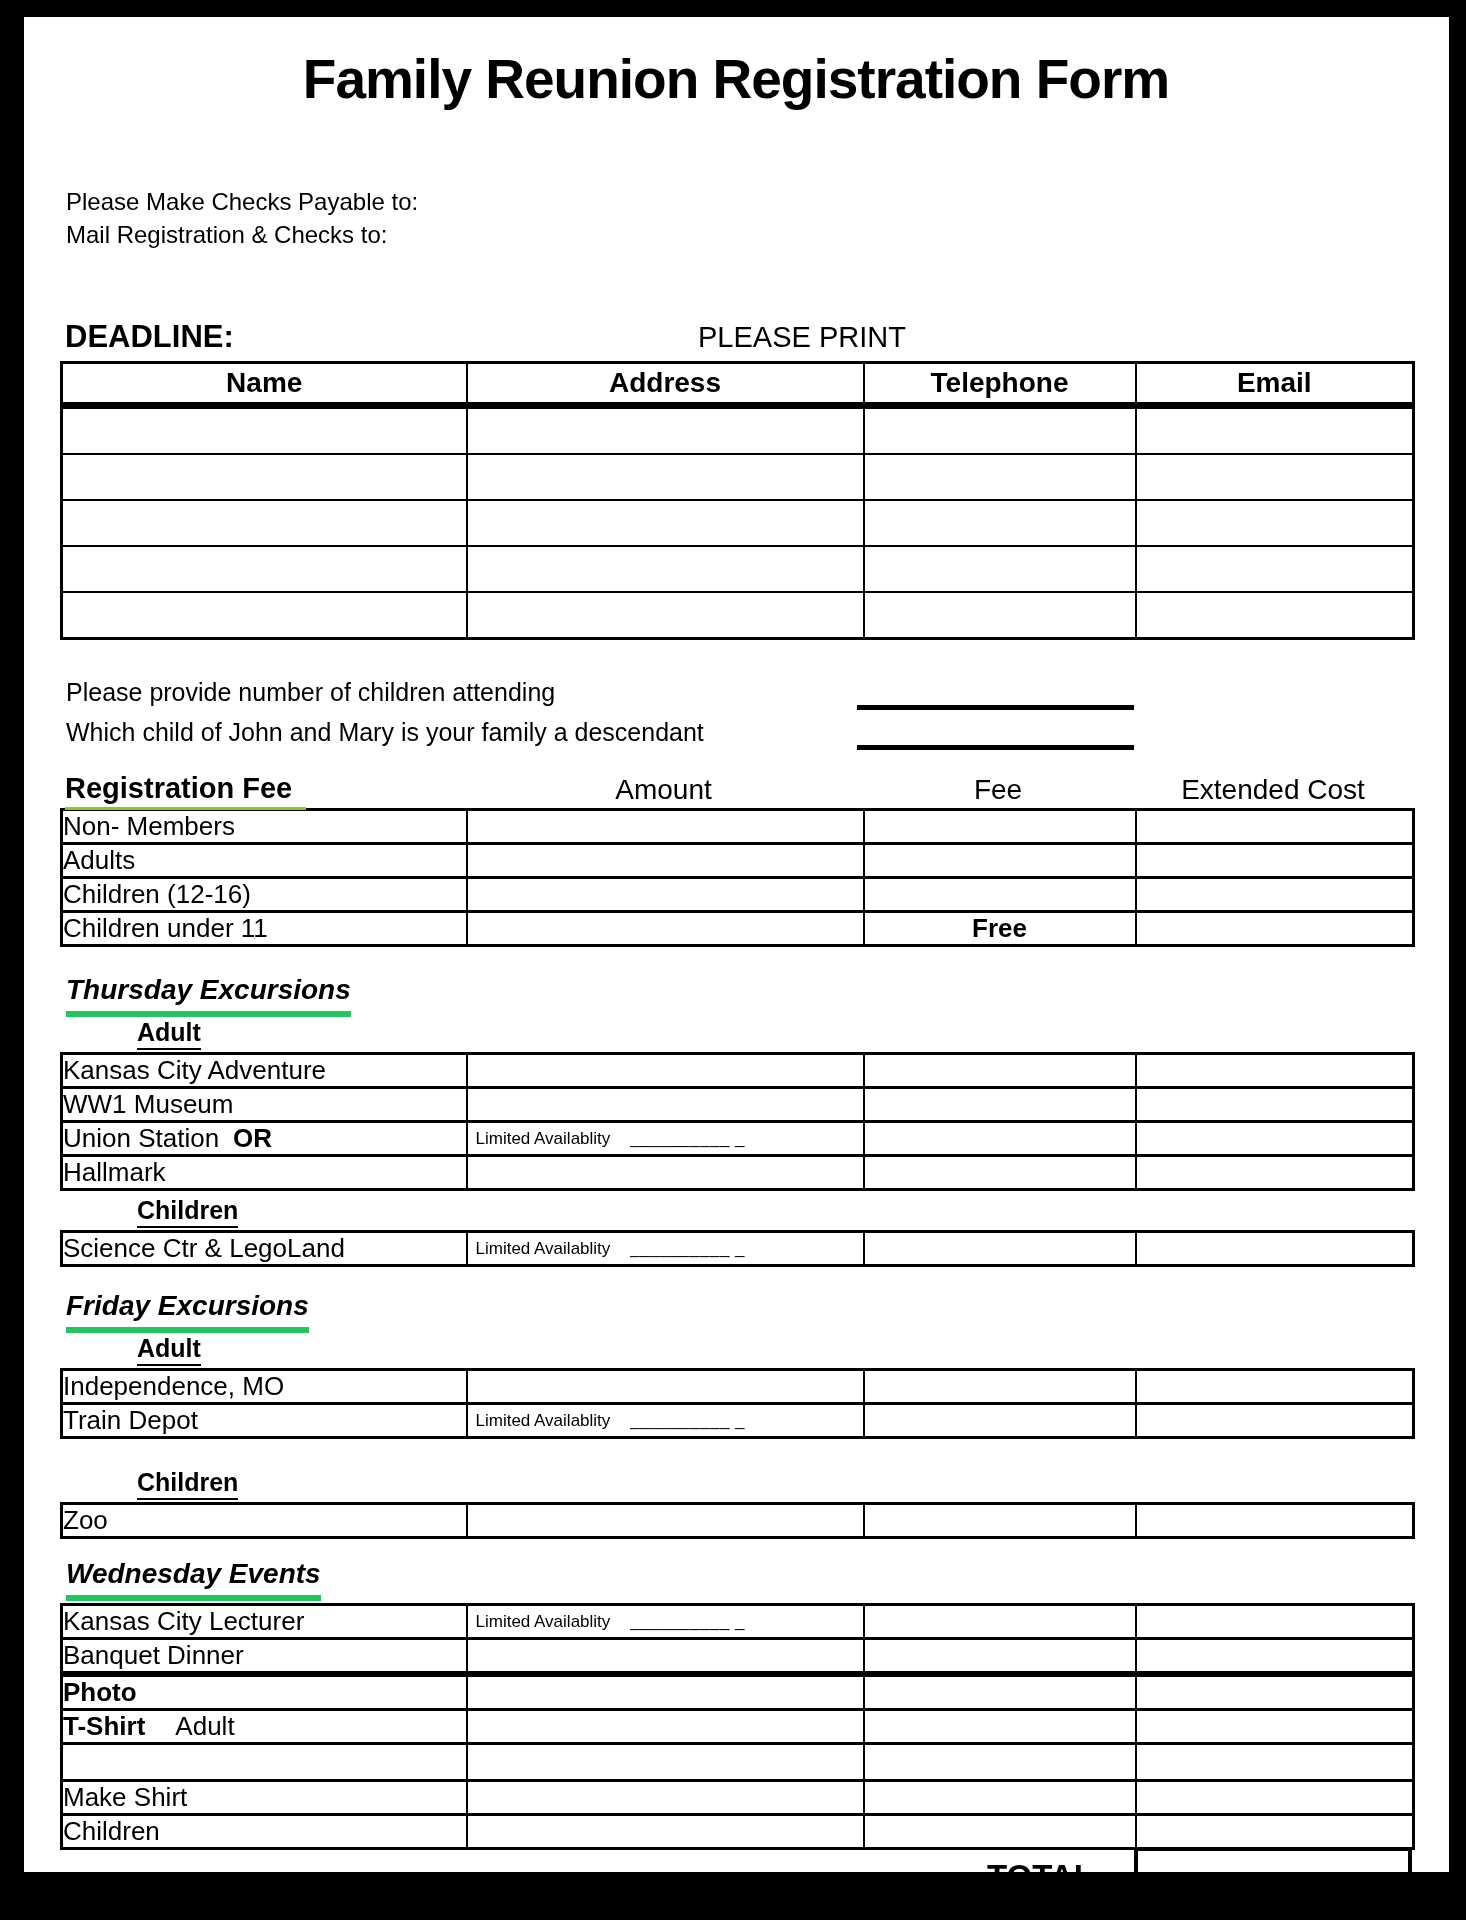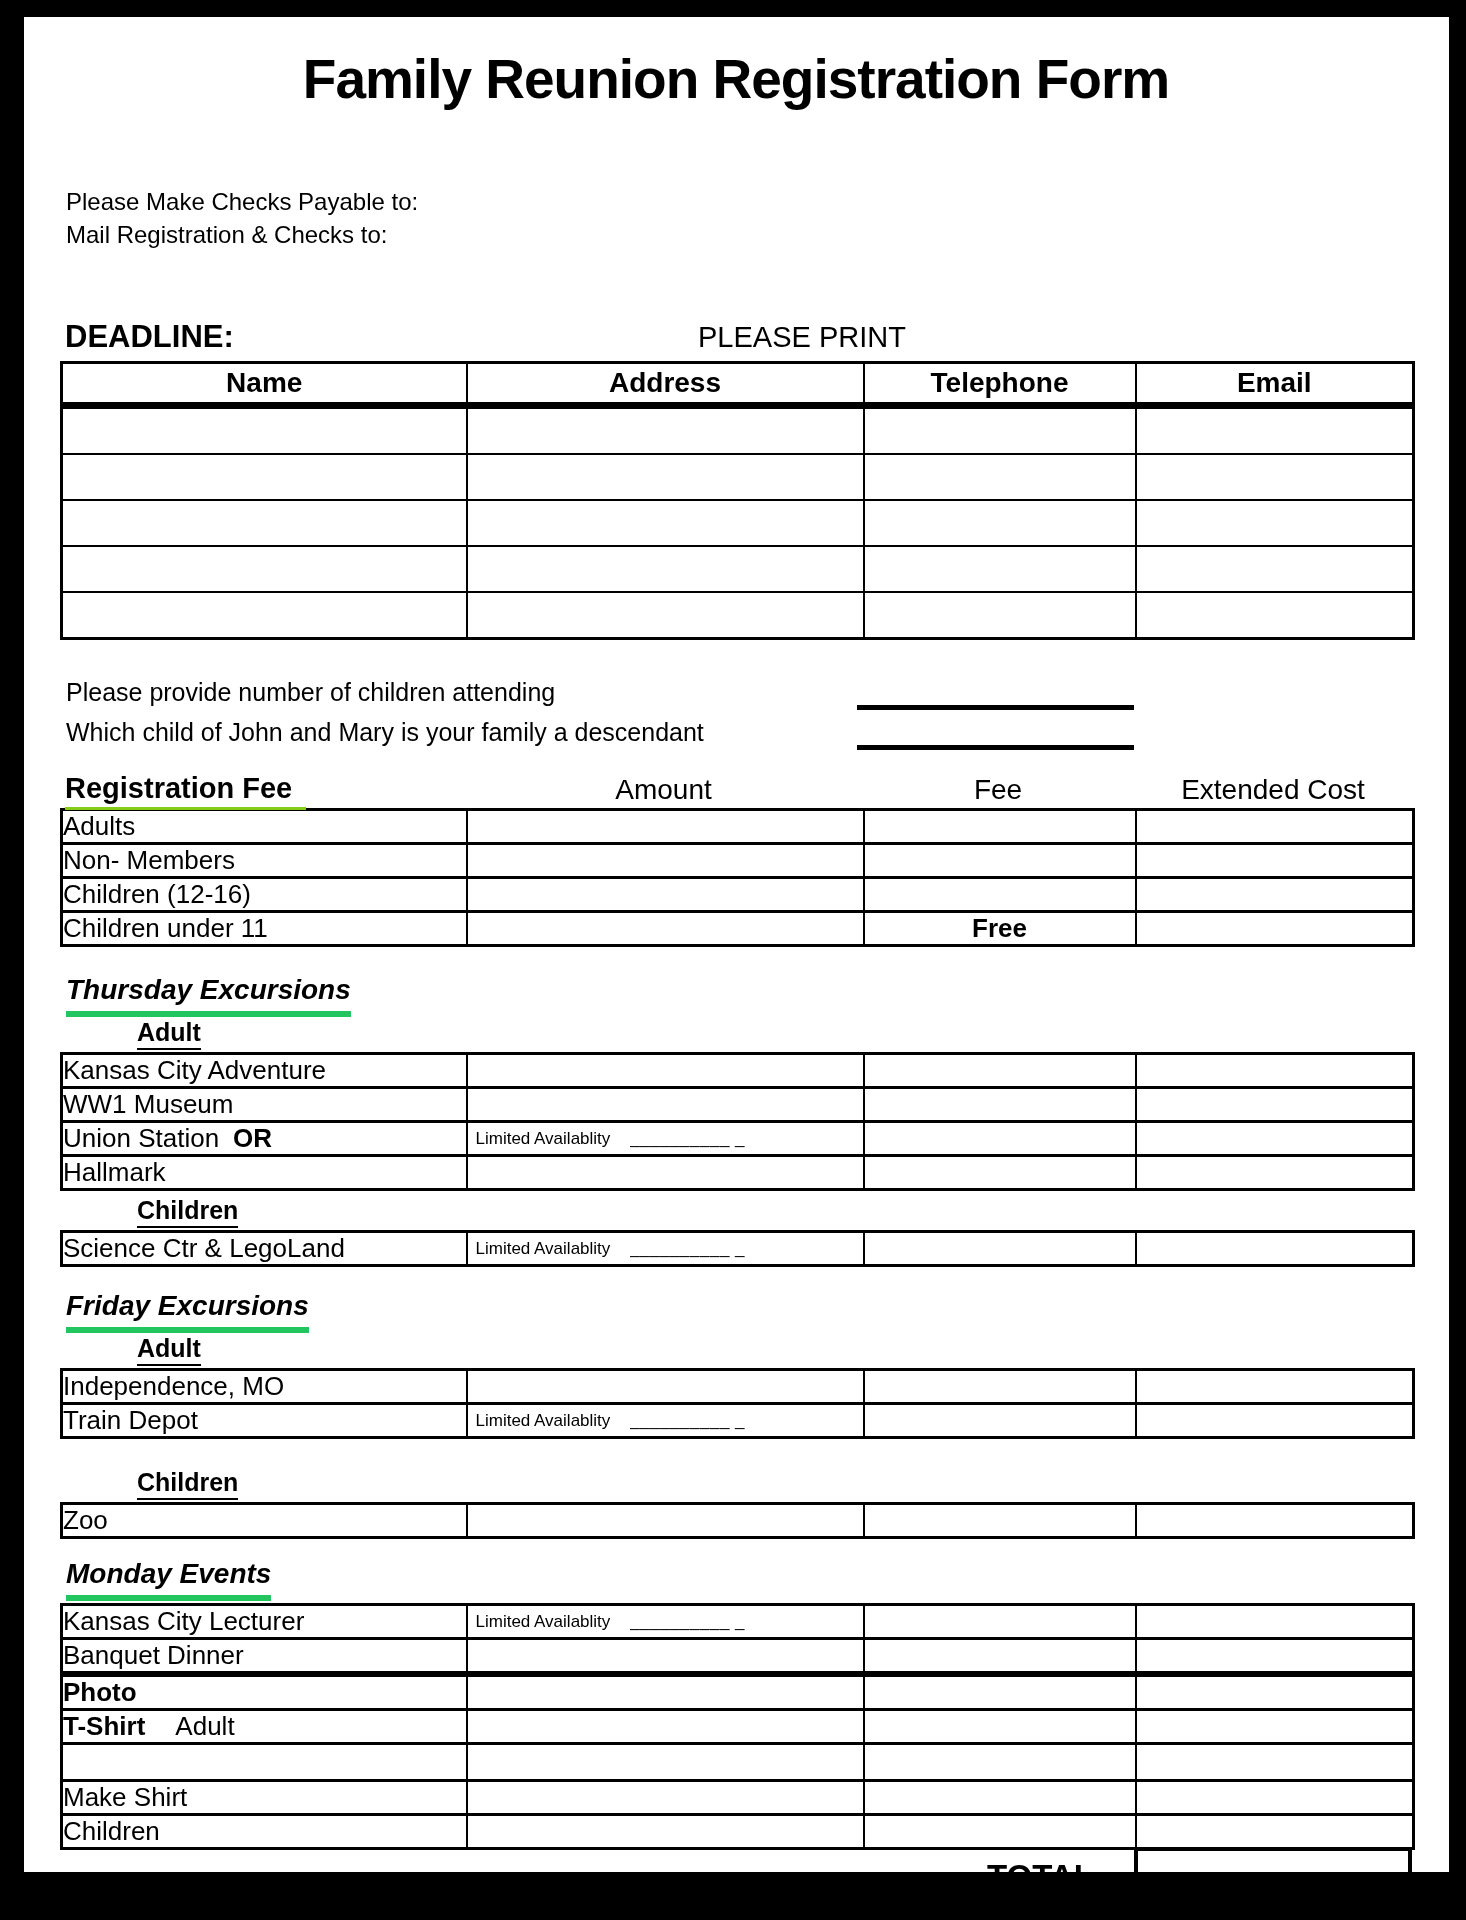--- a/index.html
+++ b/index.html
@@ -232,27 +232,27 @@
 
     <table class="grid sub">
       <colgroup>
           <col style="width:405px">
           <col style="width:397px">
           <col style="width:272px">
           <col style="width:278px">
         </colgroup>
       <tbody>
           <tr>
+        <td class="p114">Non- Members</td>
+        <td></td>
+        <td></td>
+        <td></td>
+      </tr>
+      <tr>
         <td class="p114">Adults</td>
-        <td></td>
-        <td></td>
-        <td></td>
-      </tr>
-      <tr>
-        <td class="p114">Non- Members</td>
         <td></td>
         <td></td>
         <td></td>
       </tr>
       <tr>
         <td class="p114">Children (12-16)</td>
         <td></td>
         <td></td>
         <td></td>
       </tr>
@@ -354,21 +354,21 @@
       <tbody>
           <tr>
         <td class="p96">Zoo</td>
         <td></td>
         <td></td>
         <td></td>
       </tr>
     </tbody>
       </table>
 
-    <h2 class="section-heading mt18"><span>Monday Events</span></h2>
+    <h2 class="section-heading mt18"><span>Wednesday Events</span></h2>
     <table class="grid sub mt2">
       <colgroup>
           <col style="width:405px">
           <col style="width:397px">
           <col style="width:272px">
           <col style="width:278px">
         </colgroup>
       <tbody>
           <tr>
         <td class="p78">Kansas City Lecturer</td>

